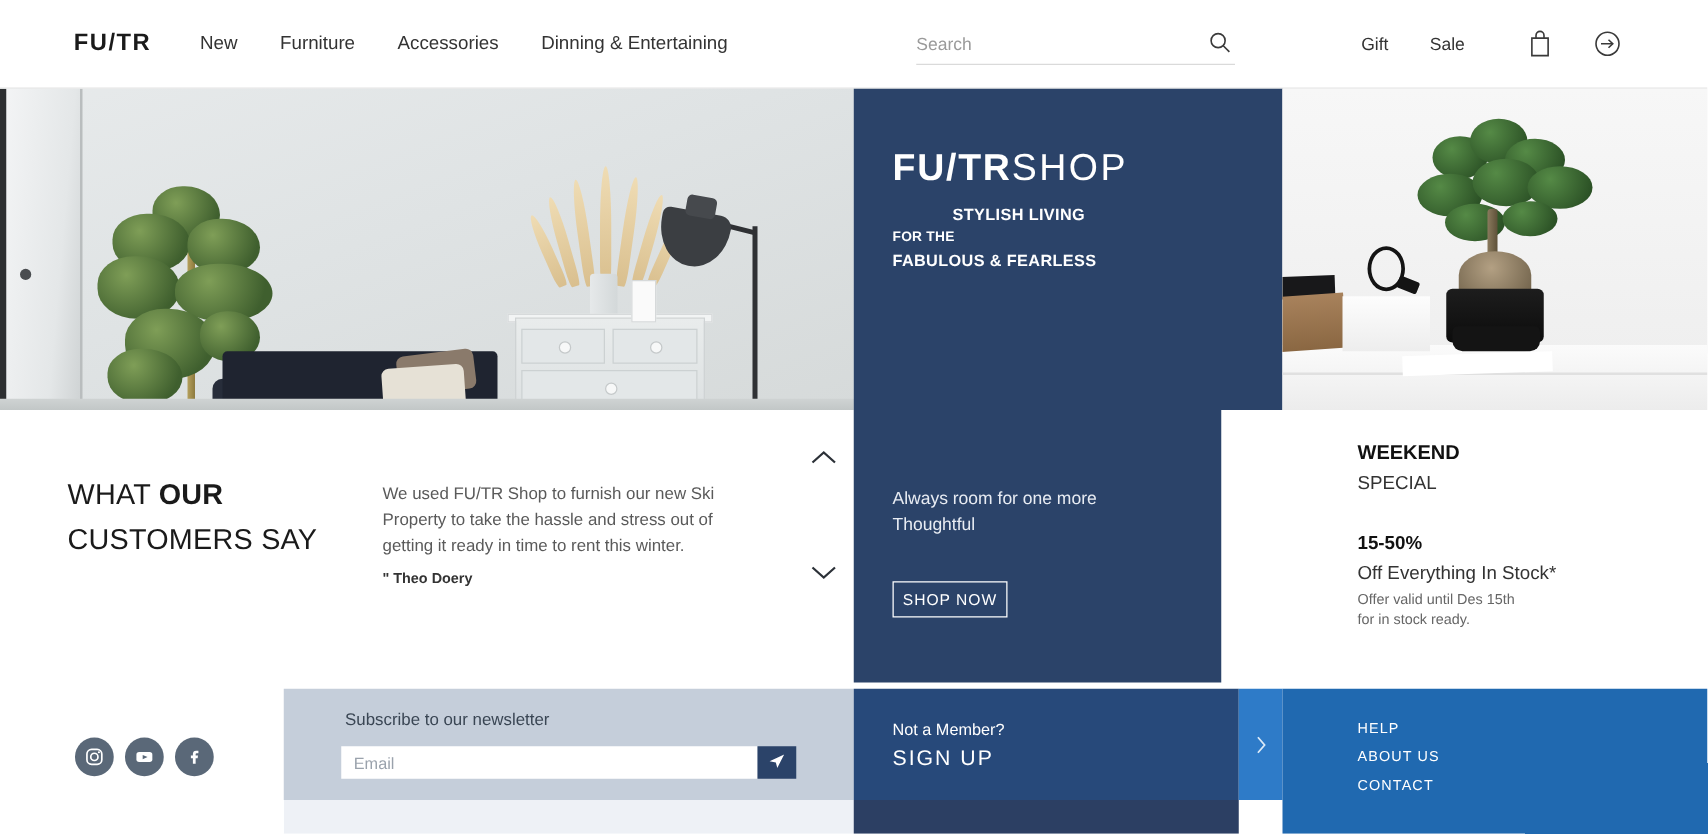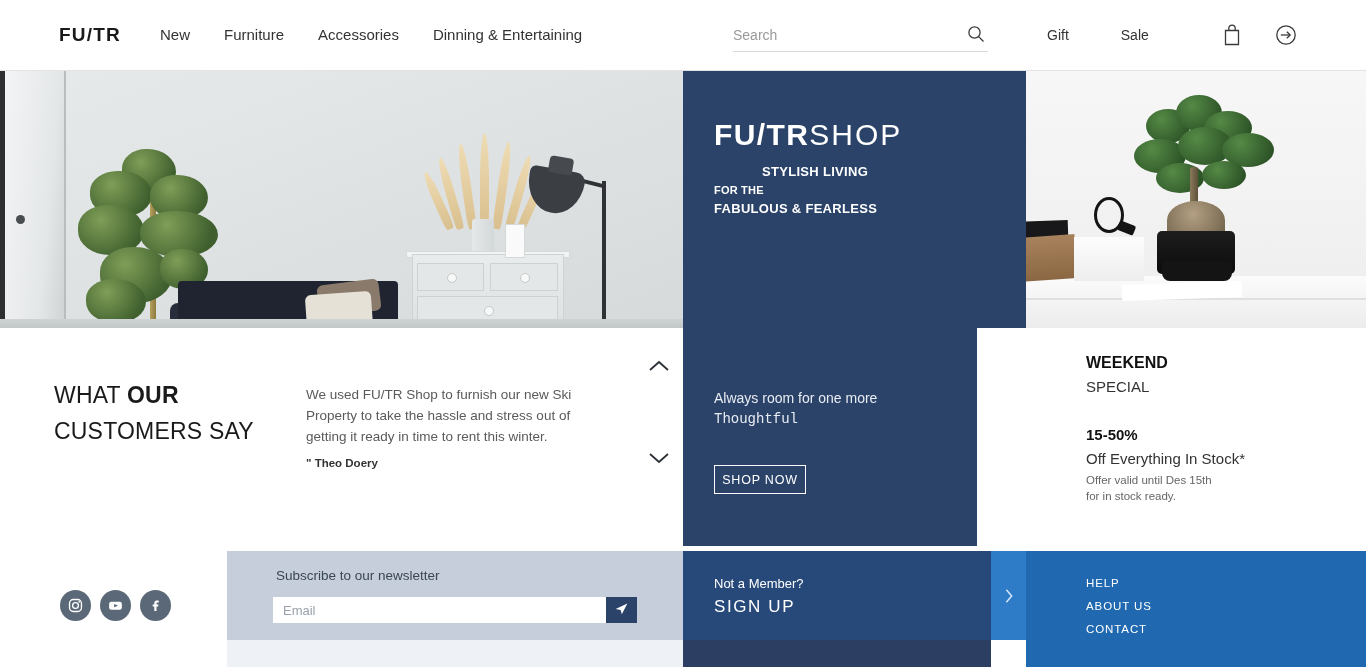--- a/index.html
+++ b/index.html
@@ -29,21 +29,21 @@
     position: absolute; left: 733px; top: 22px; width: 255px; height: 30px;
     border-bottom: 1px solid #dadada;
   }
   .search-input {
     position: absolute; left: 0; top: 0; width: 215px; height: 26px;
     border: 0; outline: 0; background: transparent;
     font-family: "Liberation Sans", sans-serif; font-size: 14px; color: #555;
   }
   .search-input::placeholder { color: #9a9a9a; }
   .search-icon { position: absolute; right: 3px; top: 3px; width: 18px; height: 18px; }
-  .hdr-links { position: absolute; left: 1047px; top: 27px; display: flex; gap: 52px; }
+  .hdr-links { position: absolute; left: 1089px; top: 27px; display: flex; gap: 33px; }
   .hdr-links a { font-size: 14px; color: #333; text-decoration: none; }
   .icon-btn { position: absolute; top: 22px; width: 26px; height: 26px; cursor: pointer; }
   .bag-btn { left: 1219px; }
   .login-btn { left: 1273px; }
 
   
   .hero { position: absolute; left: 0; top: 71px; width: 1366px; height: 257px; }
 
   
   .photo-left {
@@ -255,21 +255,21 @@
 
   
   .cta-blue {
     position: absolute; left: 683px; top: 328px; width: 294px; height: 218px;
     background: #2b4369;
   }
   .cta-line1 {
     position: absolute; left: 31px; top: 62px; font-size: 14px; color: #e8ecf3;
   }
   .cta-line2 {
-    position: absolute; left: 31px; top: 83px; font-size: 14px; color: #e8ecf3; font-family: Liberation Mono, monospace;
+    position: absolute; left: 31px; top: 83px; font-size: 14px; color: #e8ecf3;
   }
   .shop-now {
     position: absolute; left: 31px; top: 137px; width: 92px; height: 29px;
     border: 1px solid #ffffff; background: transparent; color: #ffffff;
     font-family: "Liberation Sans", sans-serif; font-size: 12.5px; letter-spacing: 0.8px;
     cursor: pointer;
   }
 
   
   .special { position: absolute; left: 1026px; top: 328px; width: 340px; height: 218px; background: #fff; }

